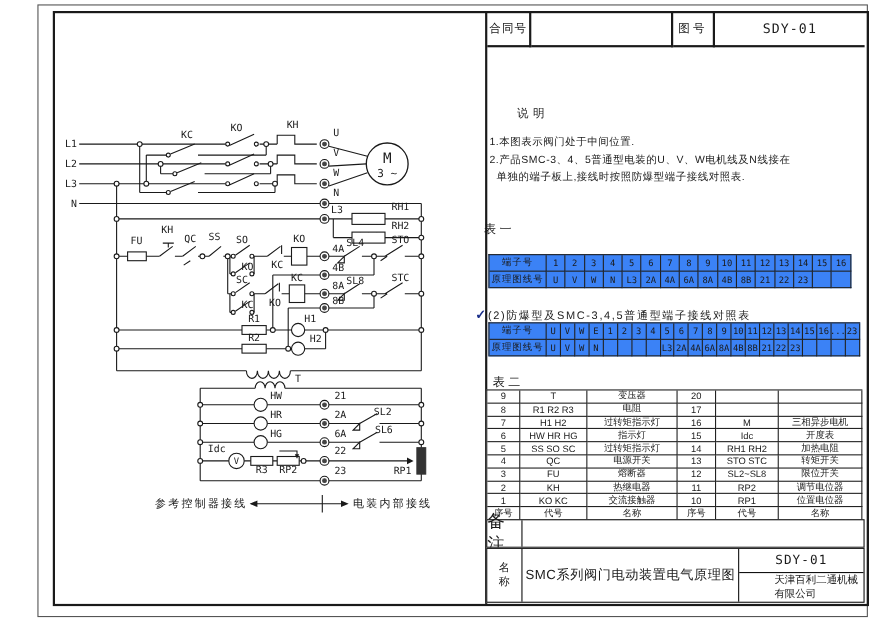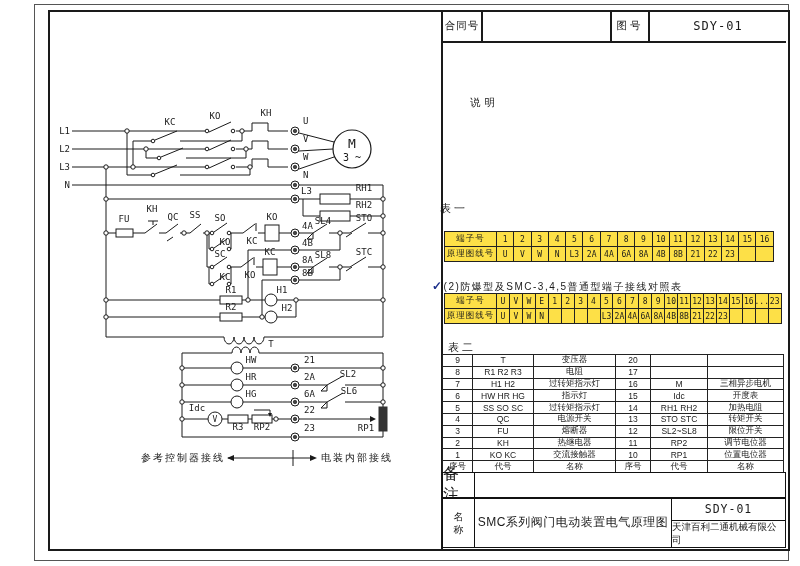--- a/index.html
+++ b/index.html
@@ -16,21 +16,21 @@
   .hdr.c3{left:612px;width:38px;letter-spacing:3px;}
   .hdr.c4{left:650px;width:136px;border-right:none;font-family:"DejaVu Sans Mono",monospace;font-size:12px;letter-spacing:1px;}
   
   .notes-title{position:absolute;left:470px;top:96px;font-size:10.5px;letter-spacing:4px;font-family:Liberation Mono, monospace;}
   .notes{position:absolute;left:445px;top:122px;font-size:9.5px;line-height:16px;letter-spacing:0.5px;white-space:pre;}
   
   .cap{position:absolute;font-size:11px;letter-spacing:3px;}
   .sub{position:absolute;font-size:10px;letter-spacing:1.5px;}
   .checkmark{font-weight:bold;font-size:12px;}
   
-  .tbl{position:absolute;display:flex;flex-direction:column;border-left:1px solid #222;border-top:1px solid #222;background:#fde047;}
+  .tbl{position:absolute;display:flex;flex-direction:column;border-left:1px solid #222;border-top:1px solid #222;background:#3b82f6;}
   .trow{display:flex;height:15px;}
   .tcell{border-right:1px solid #222;border-bottom:1px solid #222;display:flex;align-items:center;justify-content:center;
          font-size:8px;font-family:"DejaVu Sans Mono",monospace;box-sizing:border-box;}
   .tlabel{width:52px;font-family:"Liberation Sans",sans-serif;font-size:8.5px;letter-spacing:1px;}
   
   .t3{position:absolute;left:442px;top:354px;border-left:1px solid #222;border-top:1px solid #222;background:#fff;}
   .t3row{display:grid;grid-template-columns:30px 61px 82px 35px 57px 76px;height:11.8px;}
   .t3cell{border-right:1px solid #222;border-bottom:1px solid #222;display:flex;align-items:center;justify-content:center;
           font-size:8.5px;overflow:hidden;white-space:nowrap;}
   
@@ -39,39 +39,42 @@
   .remark .val{flex:1;display:flex;align-items:center;justify-content:center;font-size:11px;letter-spacing:3px;}
   .nameblk{position:absolute;left:442px;top:497.5px;width:344px;height:50px;border:1.5px solid #111;display:flex;box-sizing:border-box;background:#fff;}
   .nameblk .lab{width:31px;border-right:1.5px solid #111;display:flex;align-items:center;justify-content:center;
                 font-size:10px;width:31px;}
   .nameblk .lab span{display:block;width:12px;word-break:break-all;text-align:center;line-height:13px;}
   .nameblk .title{width:196px;border-right:1.5px solid #111;display:flex;align-items:center;justify-content:center;
                   font-size:12px;font-weight:normal;letter-spacing:0.5px;}
   .nameblk .right{flex:1;display:flex;flex-direction:column;}
   .nameblk .dno{height:24px;border-bottom:1.5px solid #111;display:flex;align-items:center;justify-content:center;
                 font-family:"DejaVu Sans Mono",monospace;font-size:11.5px;letter-spacing:1px;}
-  .nameblk .comp{flex:1;display:flex;align-items:center;justify-content:center;font-size:9.5px;}
+  .nameblk .comp{flex:1;display:flex;align-items:center;justify-content:center;font-size:9.5px;margin-left:32px;}
   
   #circuit{position:absolute;left:48px;top:10px;}
   #clabels text{font-family:"DejaVu Sans Mono",monospace;fill:#1a1a1a;}
 </style>
 </head>
 <body>
 
 <div class="sheet">
   <div class="outer-border"></div>
   <div class="frame"></div>
   <div class="divider"></div>
 
   <div class="hdr c1">合同号</div>
   <div class="hdr c2"></div>
   <div class="hdr c3">图号</div>
   <div class="hdr c4">SDY-01</div>
 
   <div class="notes-title">说明</div>
+  <div class="notes" id="notes-body">1.本图表示阀门处于中间位置.
+2.产品SMC-3、4、5普通型电装的U、V、W电机线及N线接在
+  单独的端子板上,接线时按照防爆型端子接线对照表.</div>
 
   <div class="cap" style="left:440px;top:201px;">表一</div>
 
   <div class="tbl" style="left:444px;top:231px;">
     <div class="trow">
       <div class="tcell tlabel">端子号</div>
       <div style="display:flex" id="t1r1">
           <div class="tcell" style="width: 17.3px;">1</div>
           <div class="tcell" style="width: 17.3px;">2</div>
           <div class="tcell" style="width: 17.3px;">3</div>

